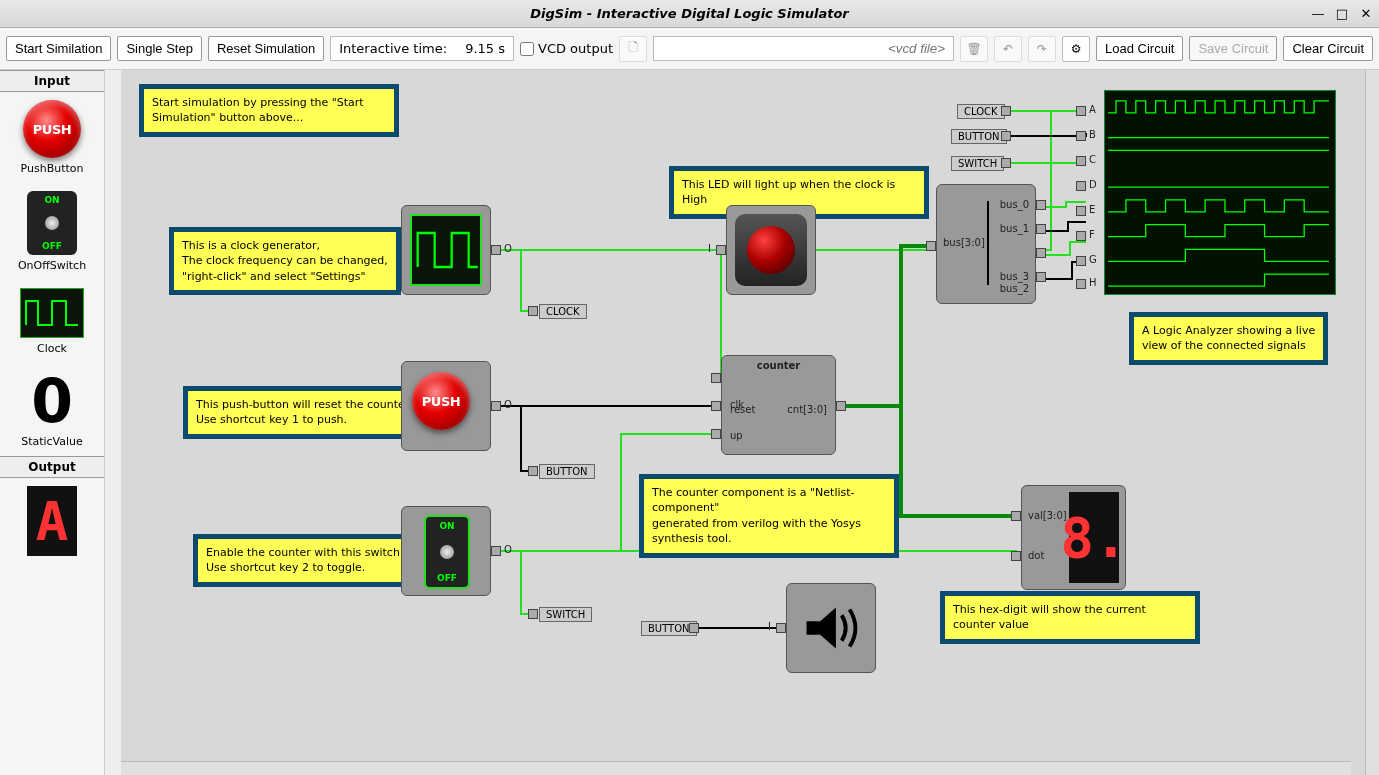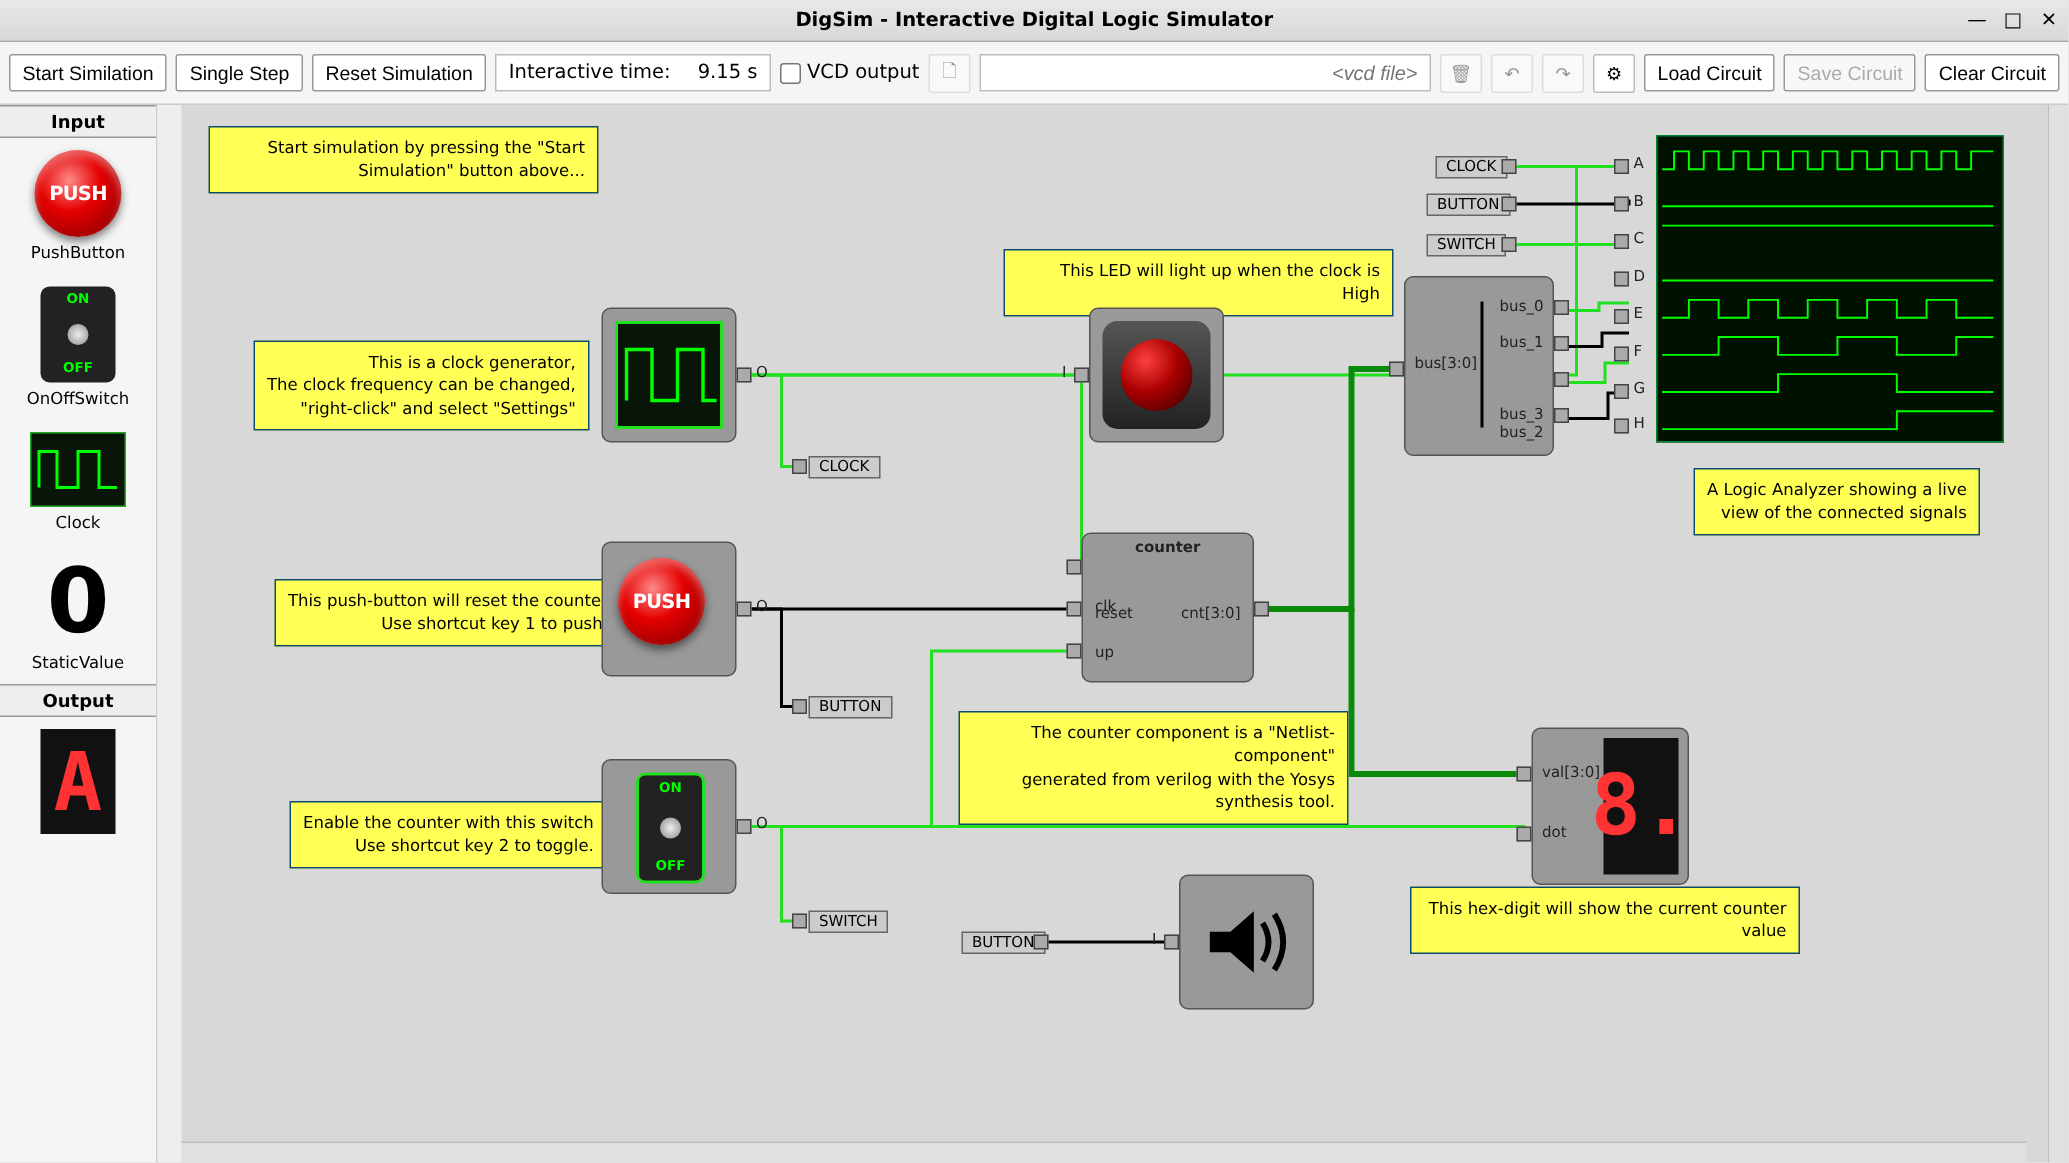--- a/index.html
+++ b/index.html
@@ -1,19 +1,19 @@
 <!DOCTYPE html>
 <html><head>
 <meta charset="utf-8">
 <style>
 * { box-sizing: border-box; margin: 0; padding: 0; }
 body { font-family: "DejaVu Sans", Arial, sans-serif; font-size: 12px; background: #f0f0f0; width: 1379px; height: 775px; overflow: hidden; }
 
 .titlebar { height: 28px; background: linear-gradient(#e8e8e8,#d8d8d8); border-bottom: 1px solid #aaa; display: flex; align-items: center; justify-content: center; position: relative; }
-.titlebar .title { font-weight: bold; font-size: 13px; }
+.titlebar .title { font-weight: bold; font-size: 13px; font-style: italic; }
 .titlebar .ctrls { position: absolute; right: 6px; display: flex; gap: 10px; }
 .titlebar .ctrls span { width: 14px; height: 14px; display: inline-flex; align-items: center; justify-content: center; font-size: 13px; cursor:pointer;}
 
 .toolbar { display: flex; align-items:center; gap:6px; padding: 6px; border-bottom: 1px solid #ccc; background: #f5f5f5; height: 42px;}
 .btn { background: #fff; border: 1px solid #999; border-radius: 2px; padding: 4px 8px; font-size: 13px; cursor: pointer; white-space: nowrap;}
 .btn.disabled { color: #aaa; background: #f8f8f8; cursor: default;}
 .label-box { border: 1px solid #bbb; background: #fff; padding: 4px 8px; font-size: 13px; display:flex; align-items:center; gap: 18px;}
 .chk { display: flex; align-items:center; gap: 4px; font-size:13px;}
 .chk input { width:14px; height:14px;}
 .iconbtn { width: 28px; height: 26px; border:1px solid #bbb; background:#fff; display:flex; align-items:center; justify-content:center; border-radius:2px; cursor: pointer;}
@@ -35,21 +35,21 @@
 .icon-clock svg { width:56px; height:36px;}
 .icon-zero { font-size:60px; font-weight:bold; line-height:1;}
 .icon-led { width:58px; height:58px; background:linear-gradient(#555,#222); border-radius:12px; display:flex; align-items:center; justify-content:center;}
 .icon-led .bulb { width:36px; height:36px; background:radial-gradient(circle at 35% 30%, #ff5a5a 0%, #700 50%, #300 100%); border-radius:50%; box-shadow: inset 0 2px 4px rgba(255,255,255,0.3);}
 .icon-hex { width:50px; height:70px; background:#111; display:flex; align-items:center; justify-content:center;}
 .icon-hex .seg { color:#f33; font-family: monospace; font-size:54px; font-weight:bold;}
 
 .canvas-wrap { flex:1; position:relative; overflow:hidden; background:#d8d8d8;}
 .canvas { position:absolute; inset:0;}
 
-.note { position:absolute; background:#ffff55; border:1px solid #0c4a6e; padding:6px 8px; font-size:11px; line-height:1.4; max-width:260px;text-align:right;}
+.note { position:absolute; background:#ffff55; border:5px solid #0c4a6e; padding:6px 8px; font-size:11px; line-height:1.4; max-width:260px;}
 .comp { position:absolute; background:#999; border:1px solid #555; border-radius:6px; }
 .port { position:absolute; width:10px; height:10px; background:#aaa; border:1px solid #444;}
 .portlbl { position:absolute; font-size:10px; color:#222;}
 .taglbl { position:absolute; background:#ccc; border:1px solid #666; padding:1px 6px; font-size:10px;}
 
 svg.wires { position:absolute; inset:0; width:100%; height:100%; pointer-events:none;}
 .w-grn { stroke:#20e020; stroke-width:2; fill:none;}
 .w-blk { stroke:#000; stroke-width:2; fill:none;}
 .w-dgrn { stroke:#0a8a0a; stroke-width:4; fill:none;}
 

